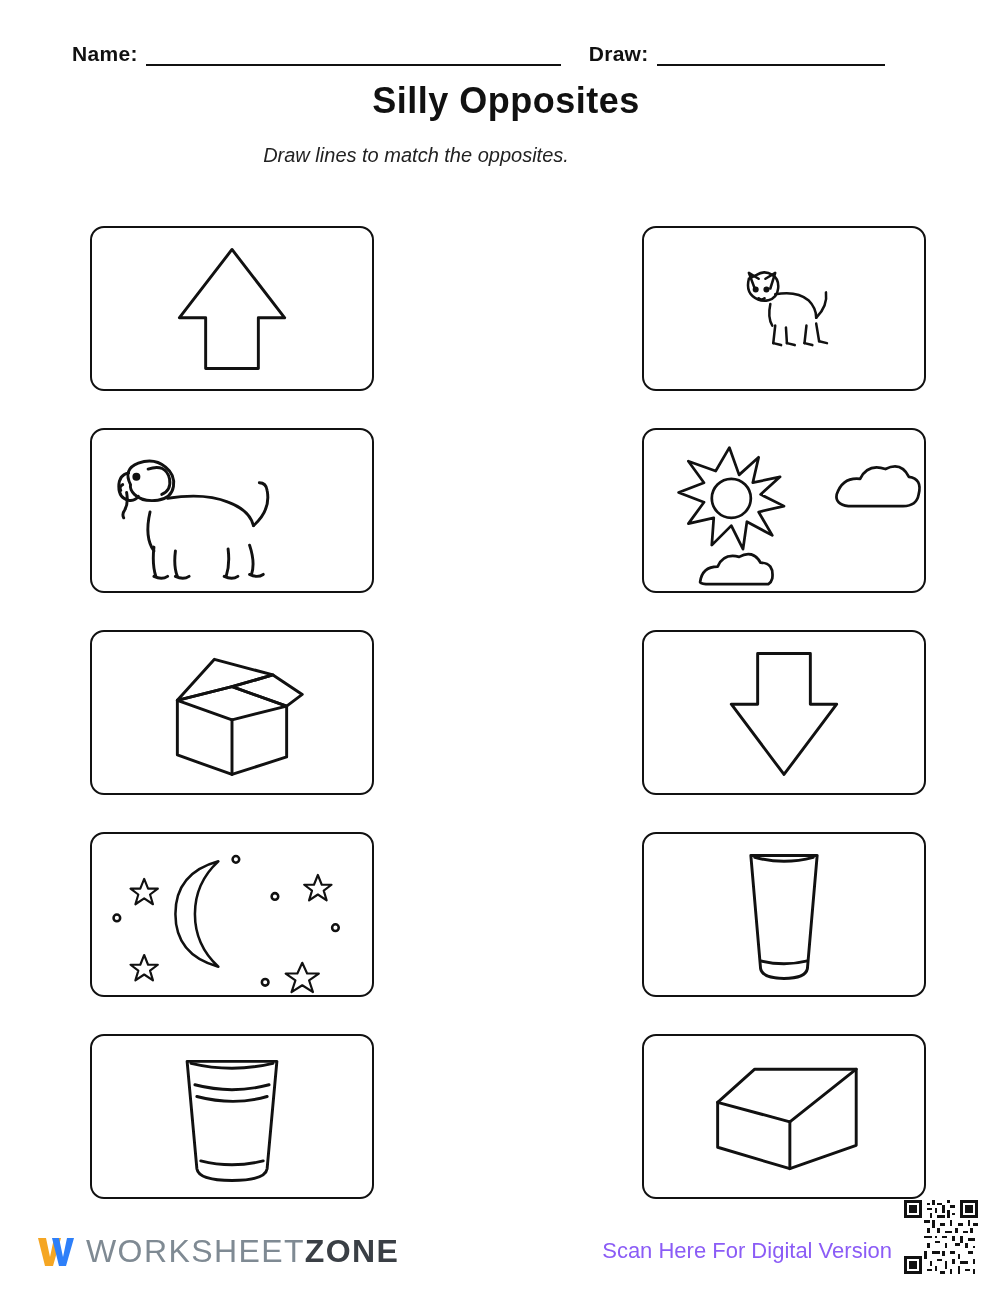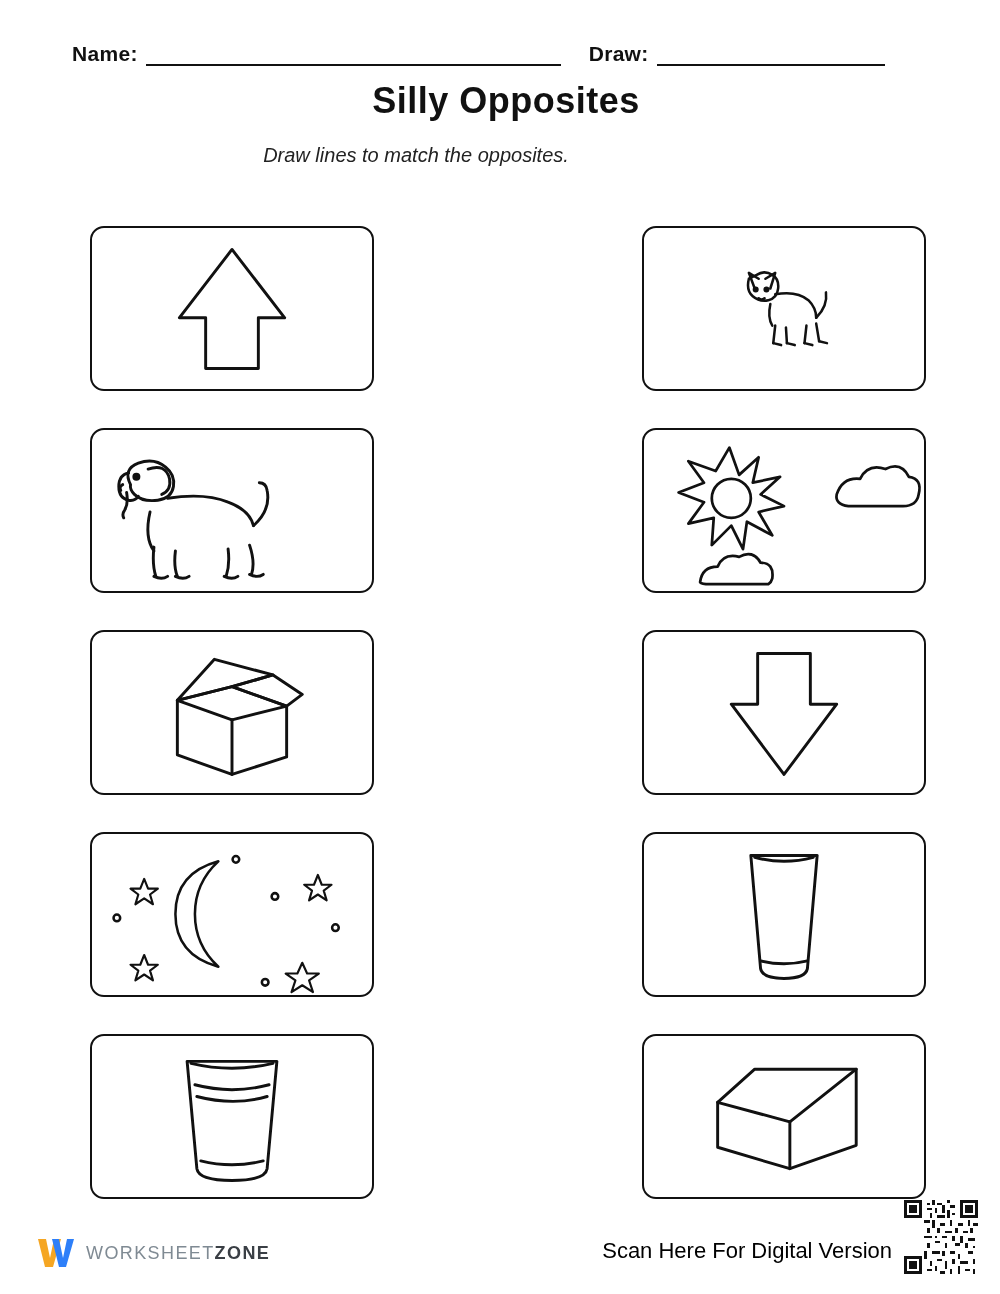--- a/index.html
+++ b/index.html
@@ -94,31 +94,31 @@
     position: absolute;
     left: 36px; bottom: 24px;
     display: flex;
     align-items: center;
     gap: 10px;
   }
   .brand-mark {
     width: 40px; height: 34px;
   }
   .brand-text {
-    font-size: 18px;
+    font-size: 32px;
     letter-spacing: 1.4px;
     font-weight: 500;
   }
   .brand-text .w1 { color: #7f8a93; }
   .brand-text .w2 { color: #3a3f45; font-weight: 700; }
   .scan-text {
     position: absolute;
     right: 108px; bottom: 30px;
     font-size: 22px;
-    color: #000000;
+    color: #8b5cf6;
   }
   .qr {
     position: absolute;
     right: 22px; bottom: 20px;
     width: 74px; height: 74px;
   }
 </style>
 </head>
 <body>
 

